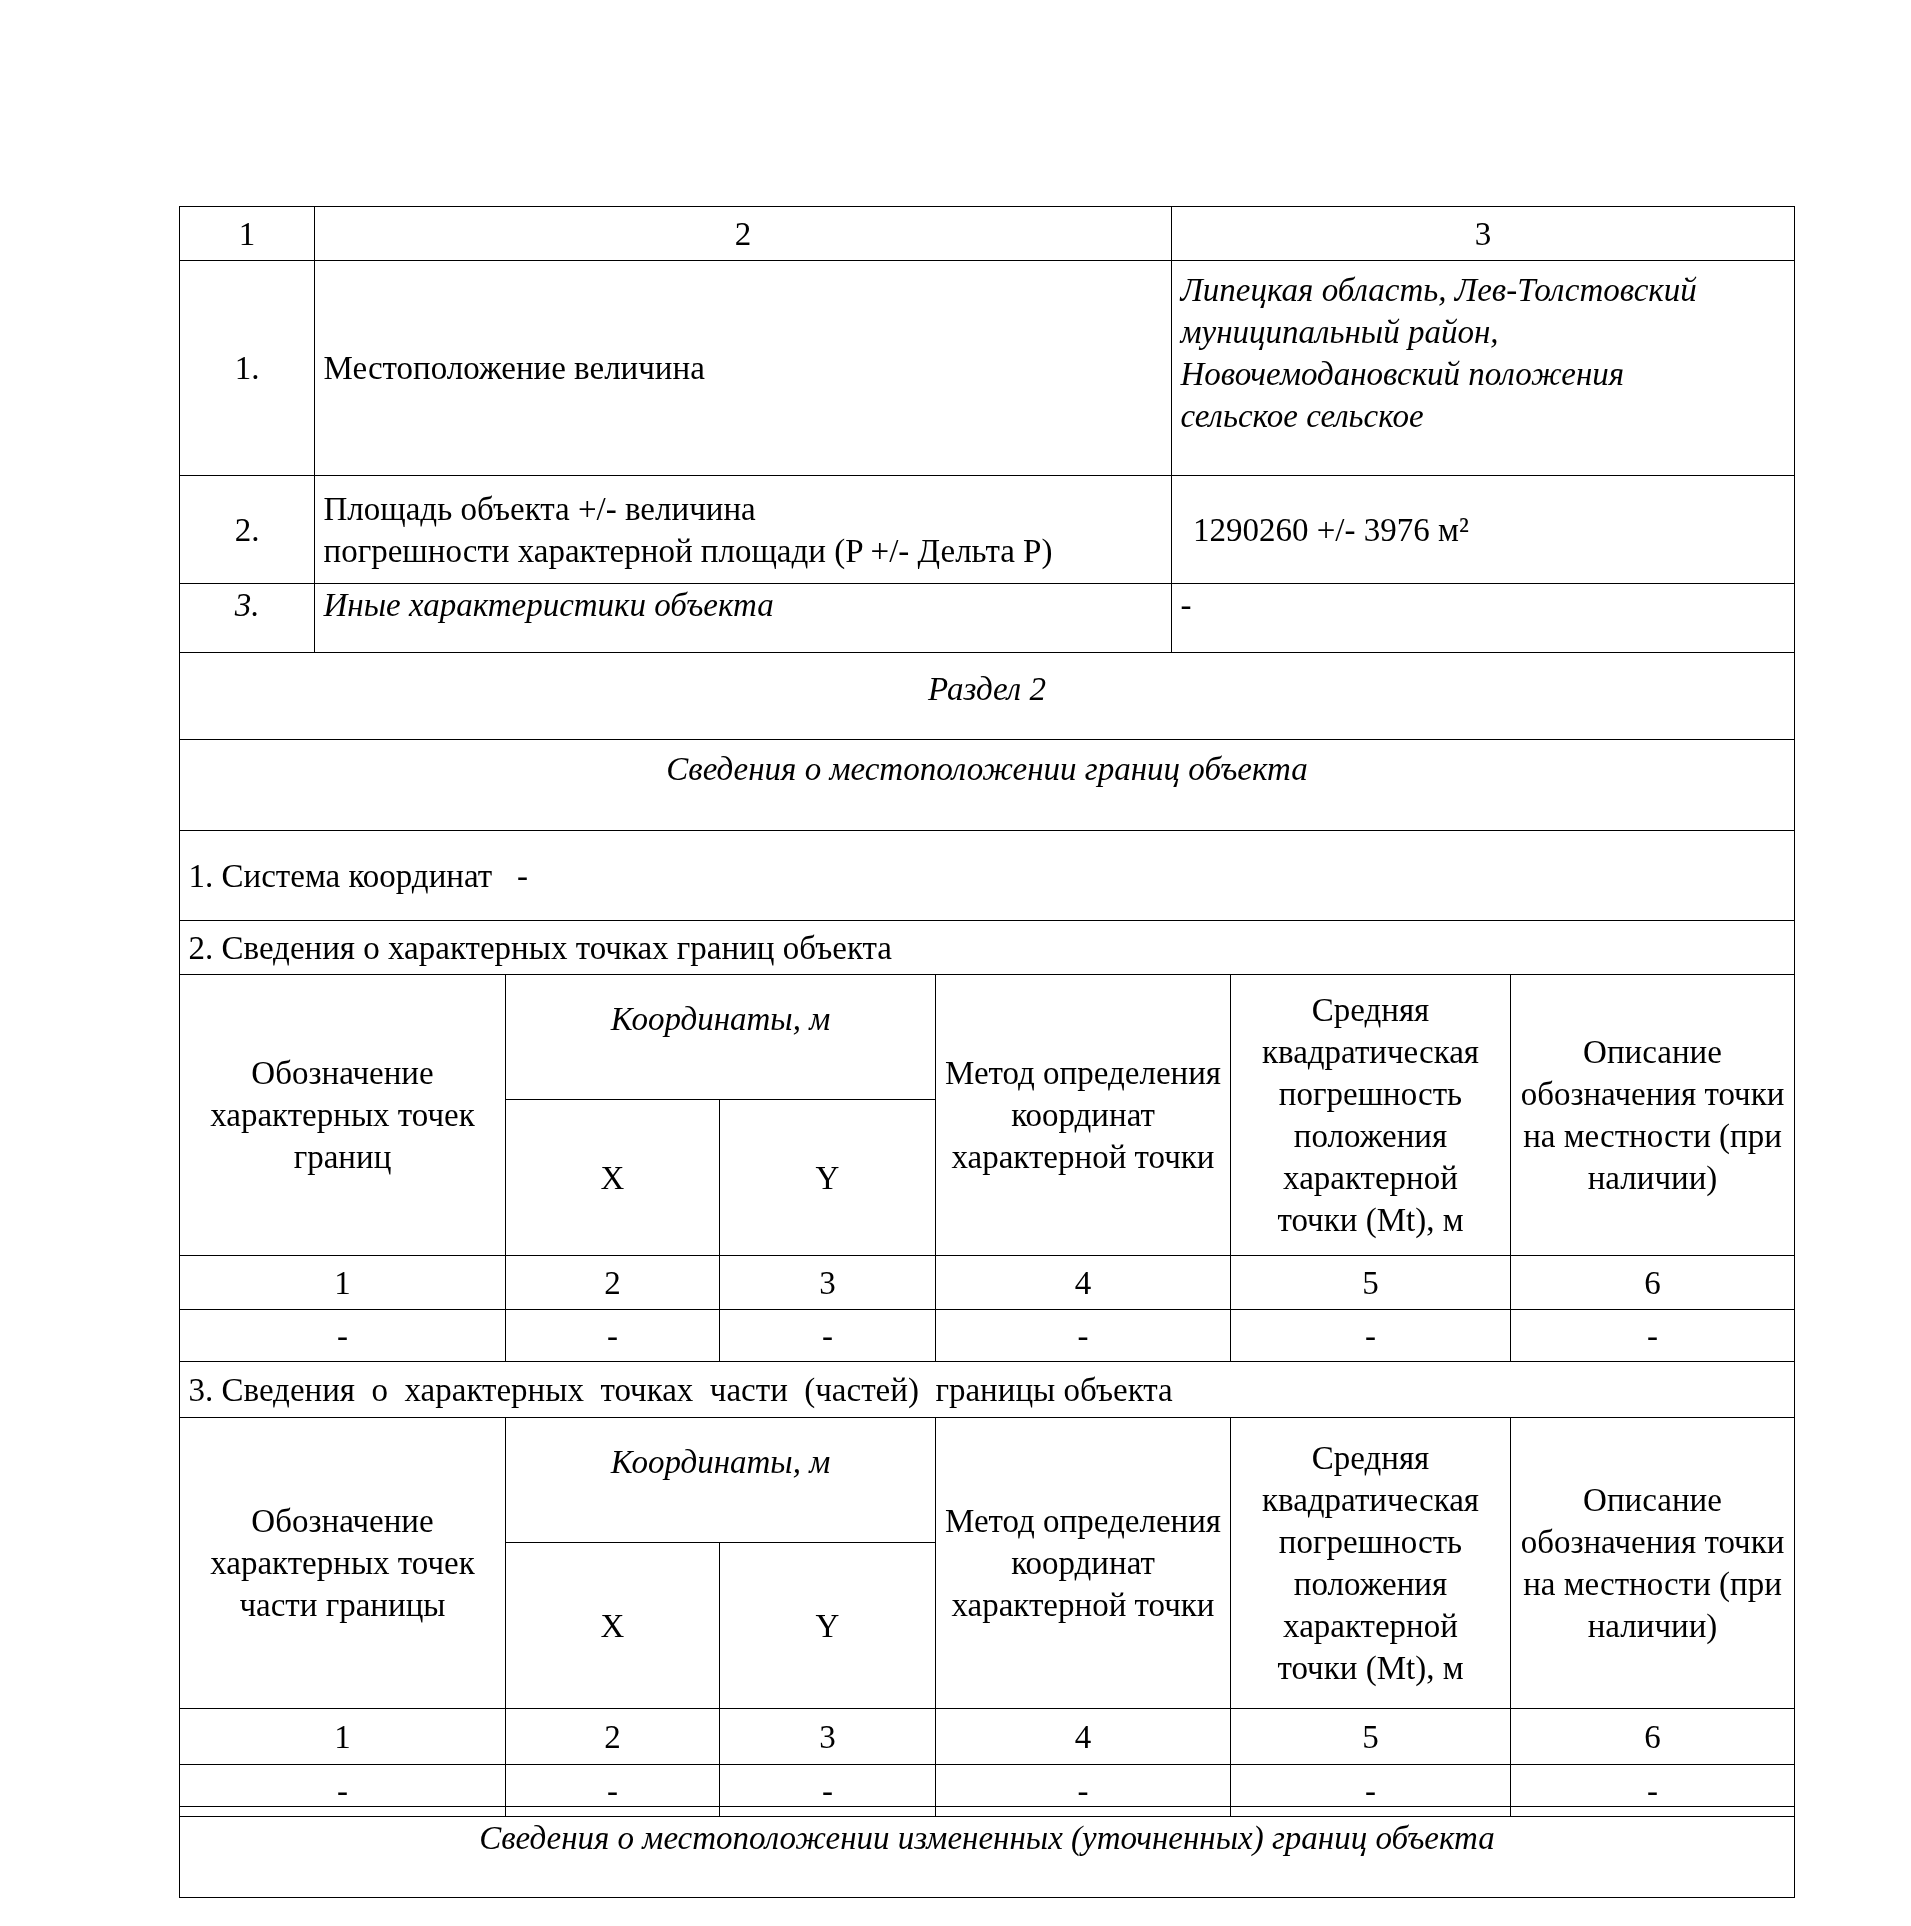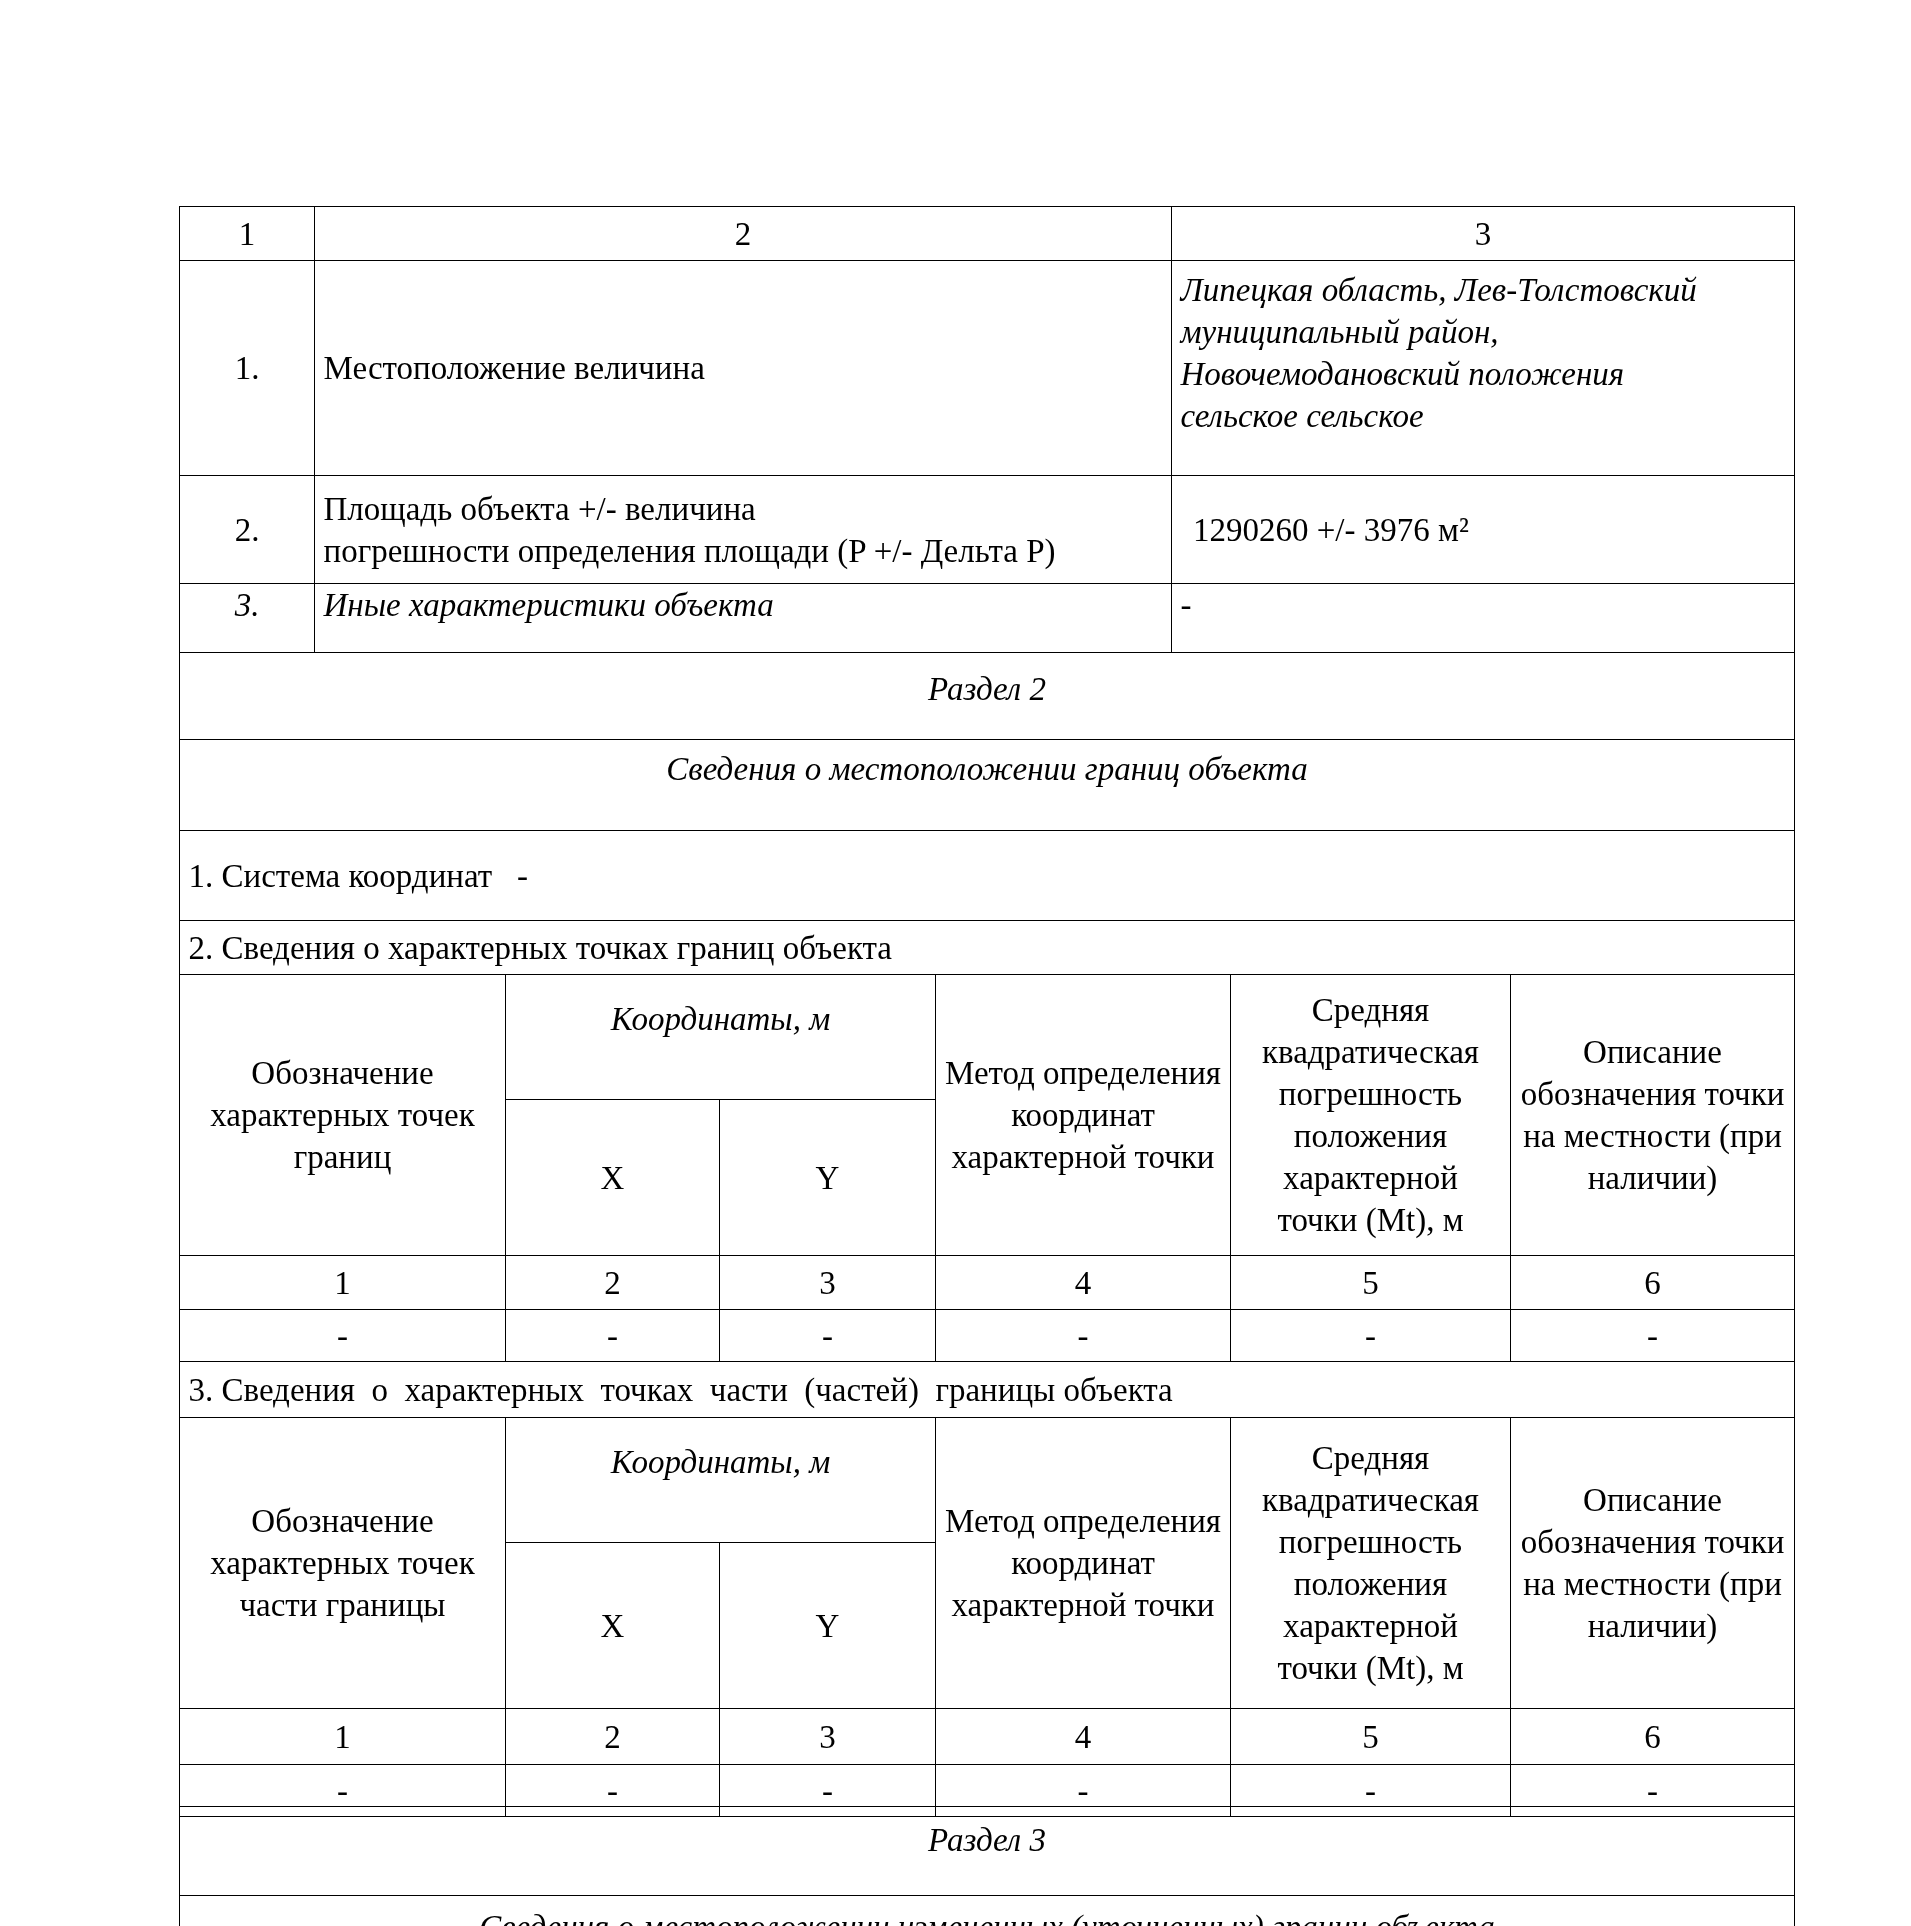--- a/index.html
+++ b/index.html
@@ -32,21 +32,21 @@
       <div>Липецкая область, Лев-Толстовский</div>
       <div>муниципальный район,</div>
       <div>Новочемодановский положения</div>
       <div>сельское сельское</div>
     </td>
   </tr>
   <tr style="height:108px">
     <td>2.</td>
     <td class="l">
       <div>Площадь объекта +/- величина</div>
-      <div style="white-space:nowrap">погрешности определения площади (P +/- Дельта P)</div>
+      <div style="white-space:nowrap">погрешности характерной площади (P +/- Дельта P)</div>
     </td>
     <td class="l" style="padding-left:21px">1290260 +/- 3976 м²</td>
   </tr>
   <tr style="height:69px">
     <td class="top">3.</td>
     <td class="l top">Иные характеристики объекта</td>
     <td class="l top">-</td>
   </tr>
 </tbody>
   </table>
@@ -138,22 +138,19 @@
     <col style="width:159px">
       <col style="width:181px">
       <col style="width:202px">
     <col style="width:181px">
       <col style="width:202px">
       <col style="width:317px">
     <col style="width:225px">
       <col>
   </colgroup>
   <tbody>
-      <tr style="height:89px">
-        <td colspan="8" class="top" style="padding-top:11.6px">Раздел 3</td>
-      </tr>
   <tr style="height:91px">
         <td colspan="8" class="top" style="padding-top:9.6px">Сведения о местоположении измененных (уточненных) границ объекта</td>
       </tr>
 
 </tbody>
   </table>
 
 
 </body></html>

